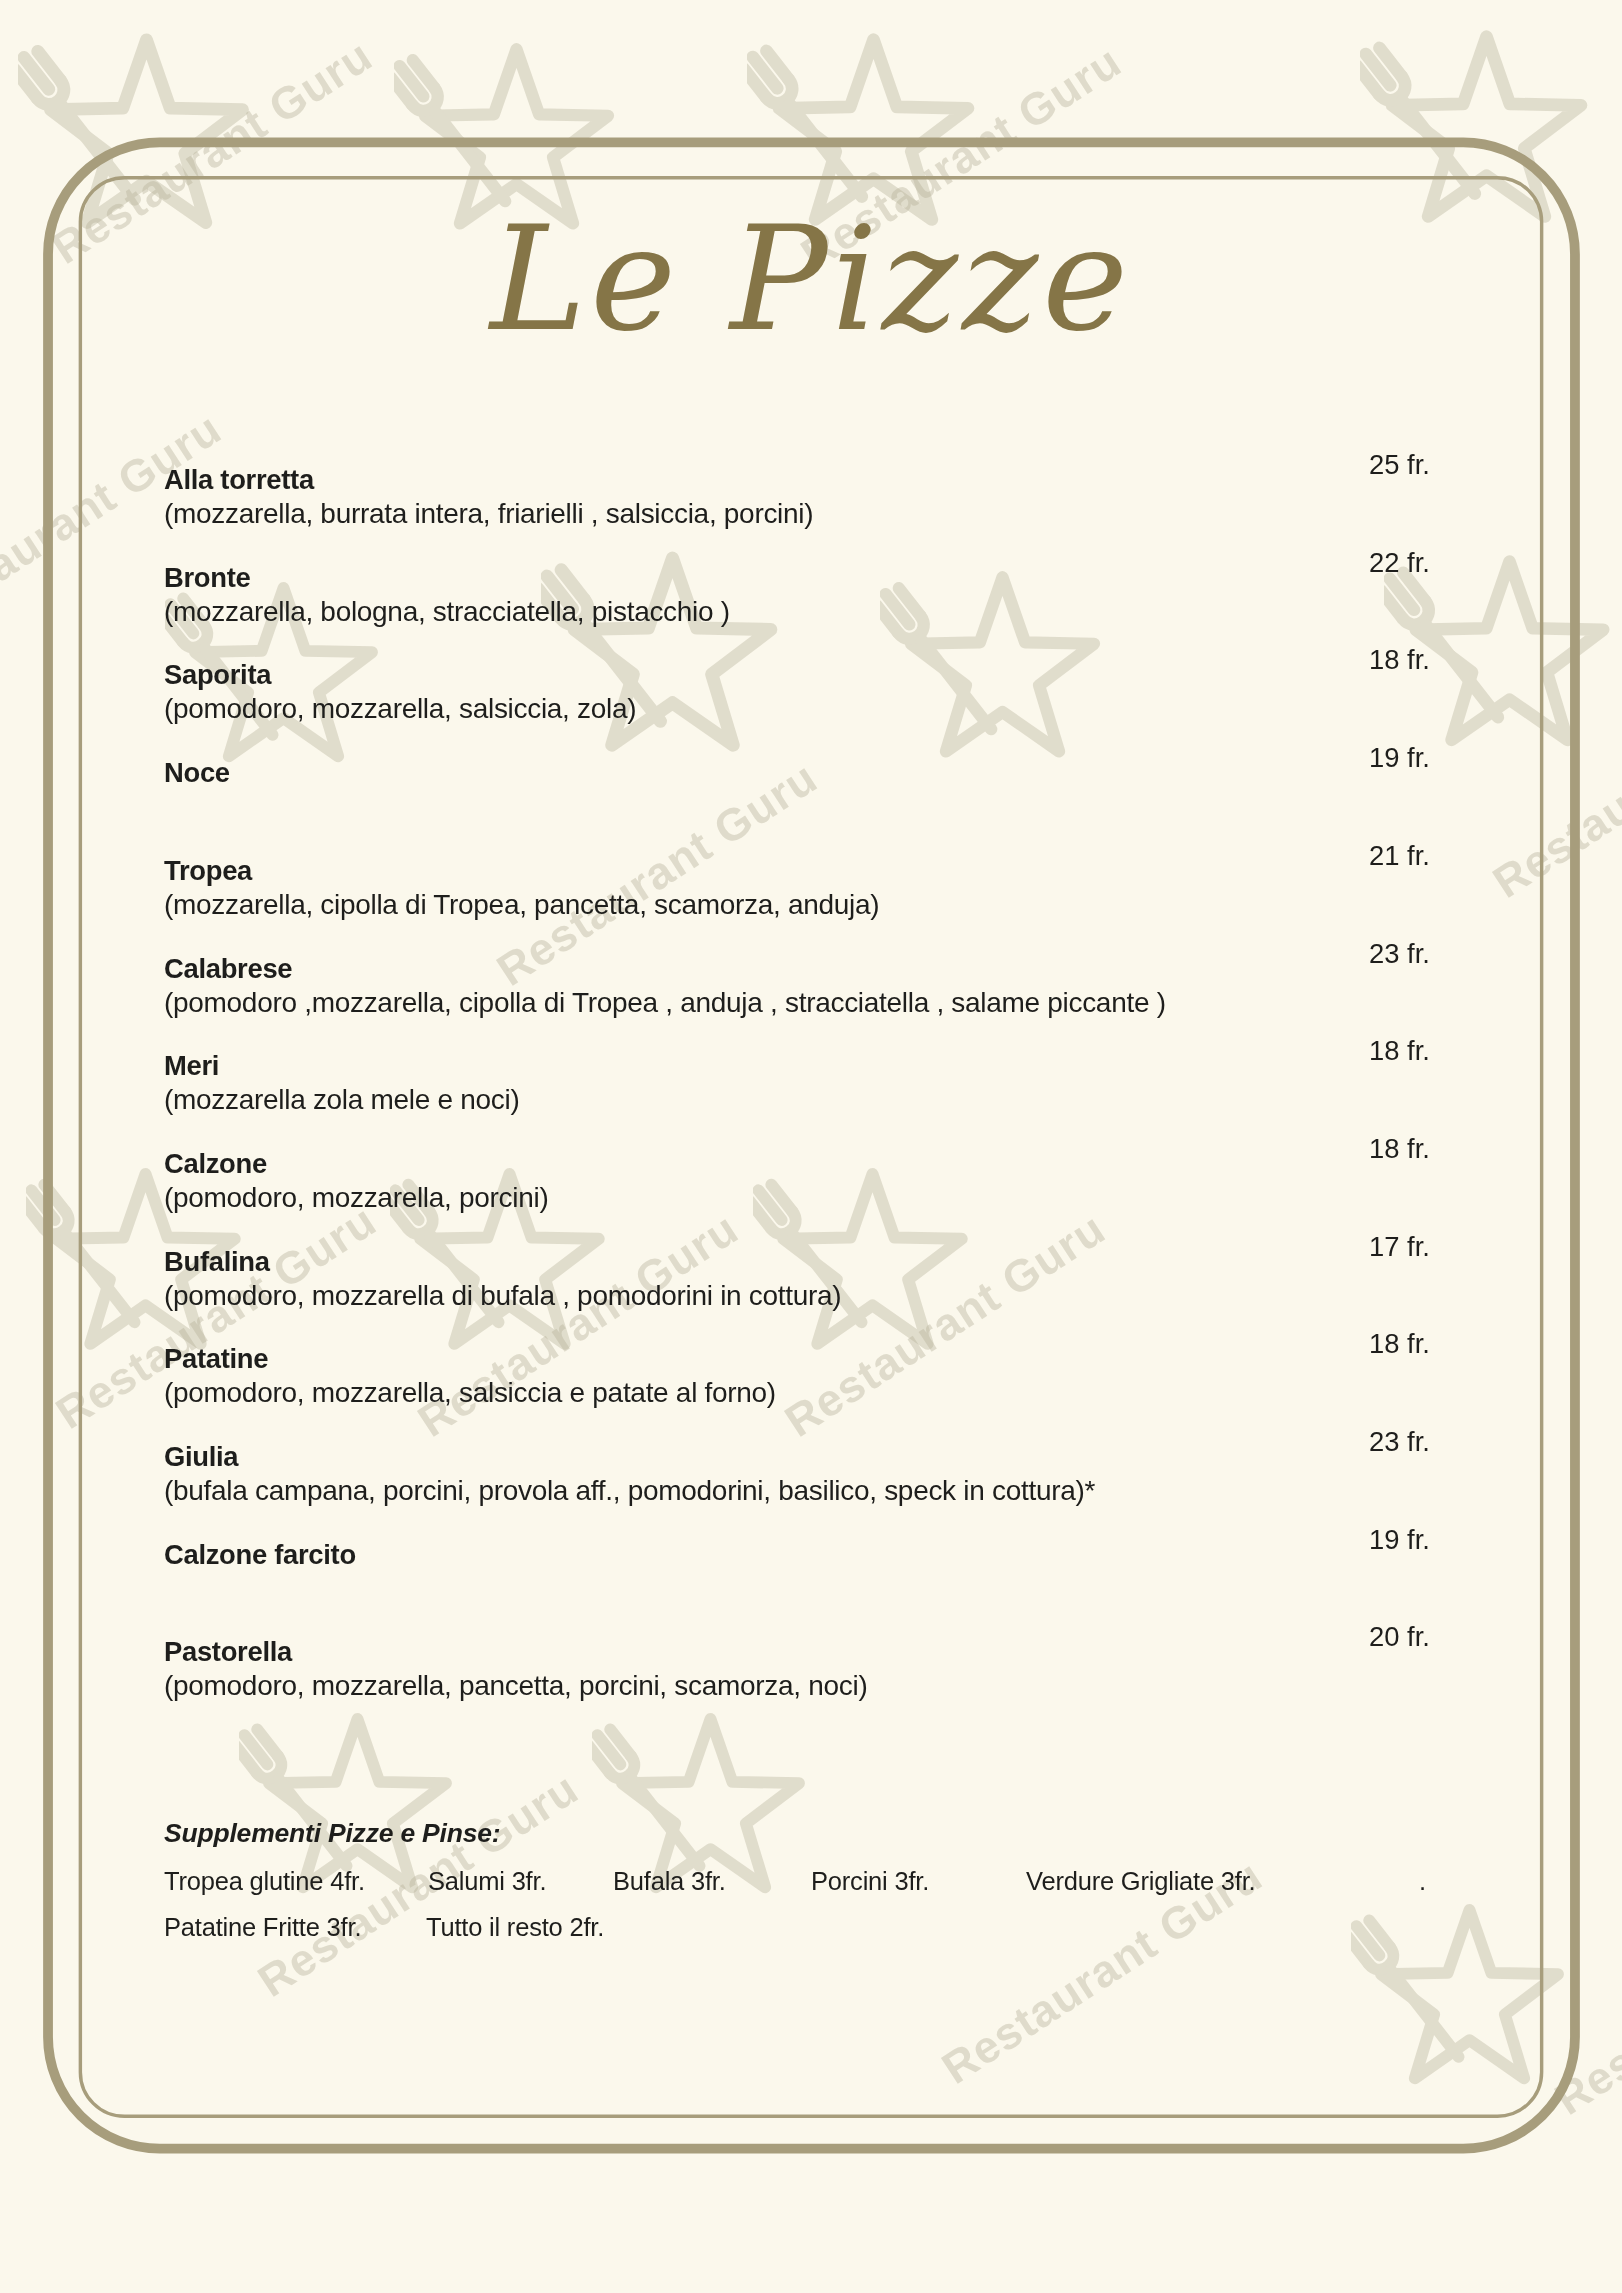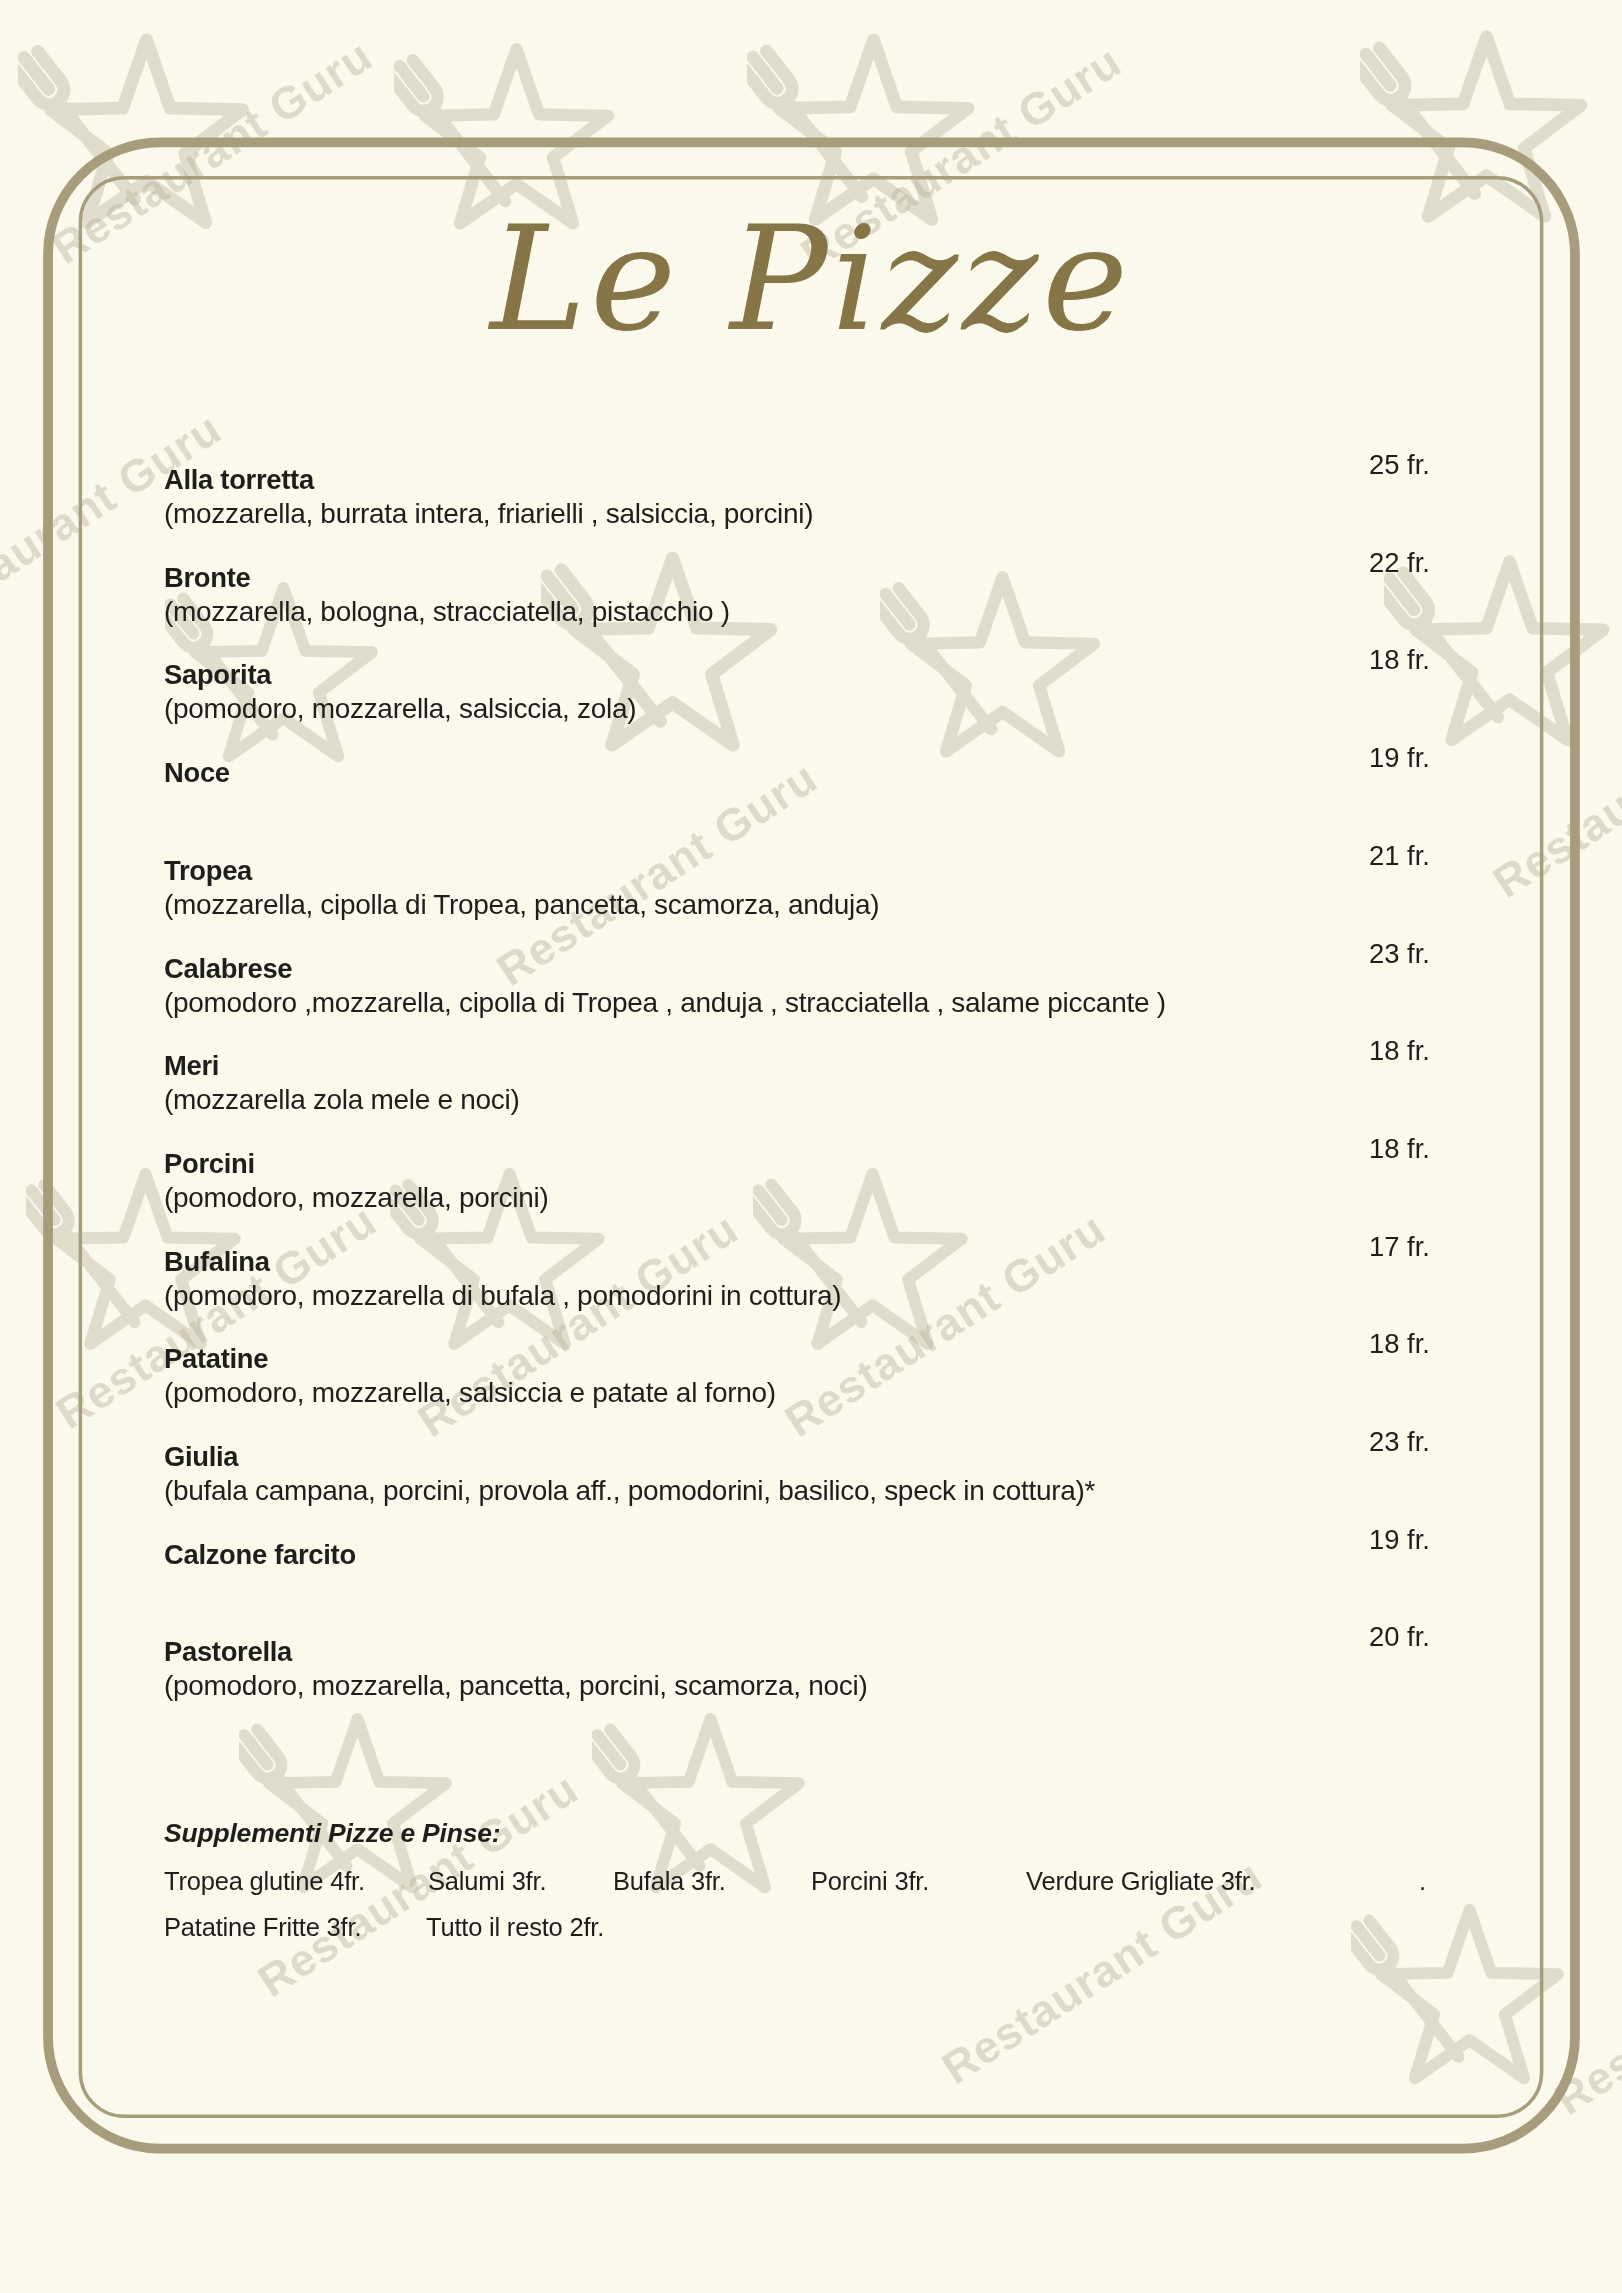--- a/index.html
+++ b/index.html
@@ -150,21 +150,21 @@
       <div class="item-price" style="top: 742px;">19 fr.</div>
       <div class="item-name" style="top: 840px;">Tropea</div>
       <div class="item-price" style="top: 840px;">21 fr.</div>
       <div class="item-desc" style="top: 889px;">(mozzarella, cipolla di Tropea, pancetta, scamorza, anduja)</div>
       <div class="item-name" style="top: 938px;">Calabrese</div>
       <div class="item-price" style="top: 938px;">23 fr.</div>
       <div class="item-desc" style="top: 987px;">(pomodoro ,mozzarella, cipolla di Tropea , anduja , stracciatella , salame piccante )</div>
       <div class="item-name" style="top: 1035px;">Meri</div>
       <div class="item-price" style="top: 1035px;">18 fr.</div>
       <div class="item-desc" style="top: 1084px;">(mozzarella zola mele e noci)</div>
-      <div class="item-name" style="top: 1133px;">Porcini</div>
+      <div class="item-name" style="top: 1133px;">Calzone</div>
       <div class="item-price" style="top: 1133px;">18 fr.</div>
       <div class="item-desc" style="top: 1182px;">(pomodoro, mozzarella, porcini)</div>
       <div class="item-name" style="top: 1231px;">Bufalina</div>
       <div class="item-price" style="top: 1231px;">17 fr.</div>
       <div class="item-desc" style="top: 1280px;">(pomodoro, mozzarella di bufala , pomodorini in cottura)</div>
       <div class="item-name" style="top: 1328px;">Patatine</div>
       <div class="item-price" style="top: 1328px;">18 fr.</div>
       <div class="item-desc" style="top: 1377px; text-align: right;">(pomodoro, mozzarella, salsiccia e patate al forno)</div>
       <div class="item-name" style="top: 1426px;">Giulia</div>
       <div class="item-price" style="top: 1426px;">23 fr.</div>

